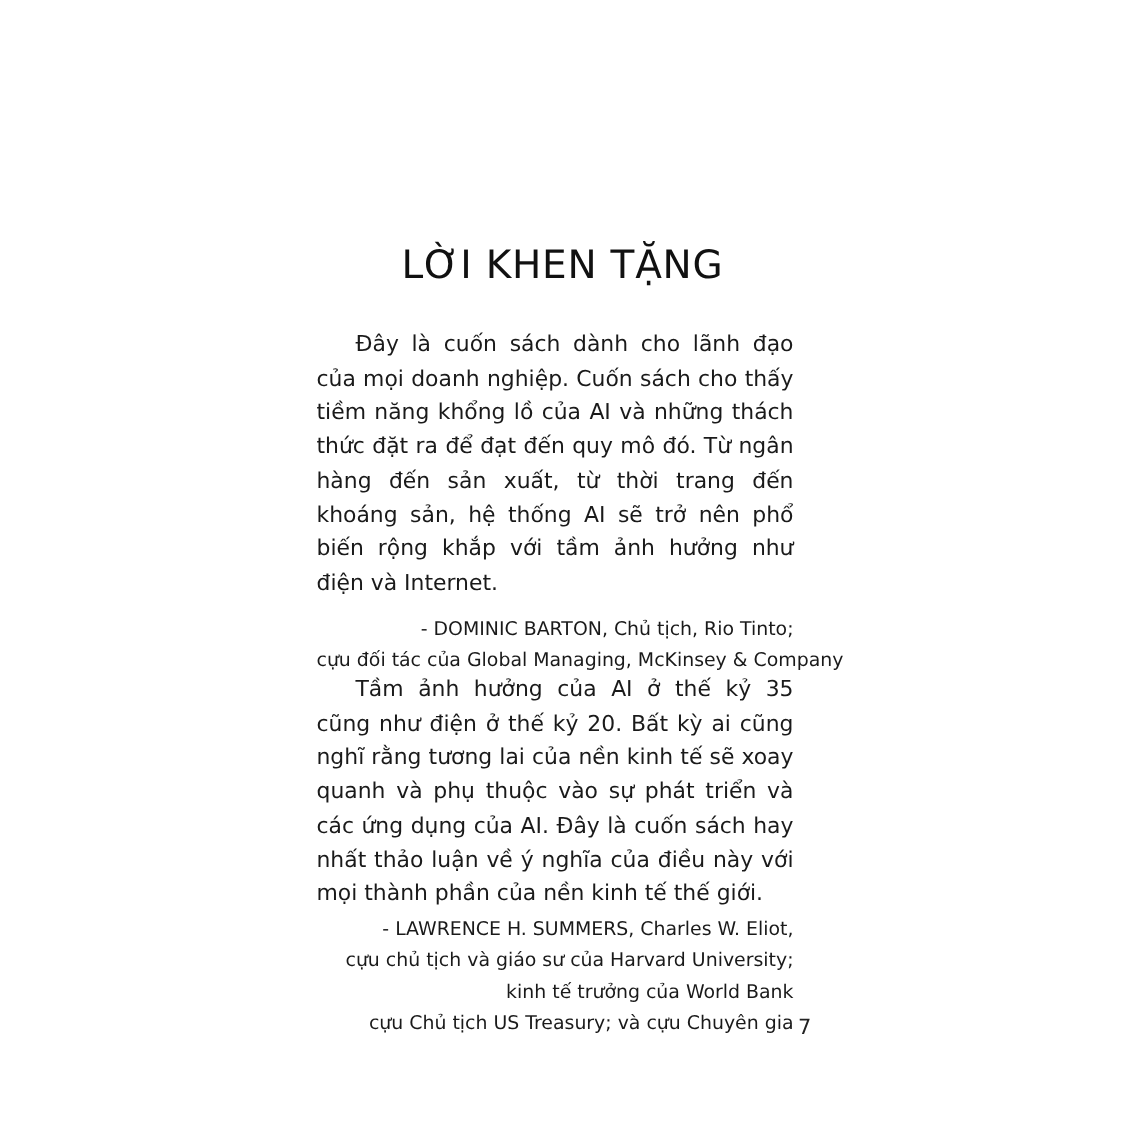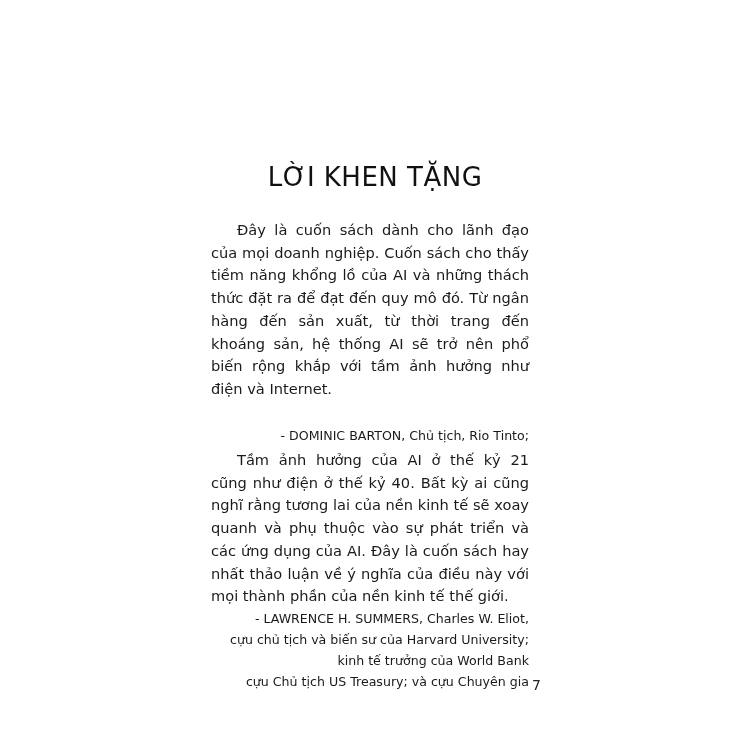--- a/index.html
+++ b/index.html
@@ -8,42 +8,43 @@
   .page { position: absolute; left: 0; top: 0; width: 750px; height: 750px; background: #fff; }
   .title { position: absolute; top: 145px; left: 0; width: 750px; text-align: center;
            font-family: "DejaVu Sans", sans-serif; font-size: 26px; font-weight: normal;
            letter-spacing: 0.5px; color: #111; }
   .quote { position: absolute; left: 211px; width: 318px; }
   .para { margin: 0; font-size: 14.6px; line-height: 22.7px; text-align: justify;
           text-align-last: left; text-indent: 26px; color: #1a1a1a; }
   .attr { margin: 0; font-size: 12.6px; line-height: 21px; text-align: right; color: #1a1a1a; }
   .attr div { white-space: nowrap; }
   #q1 { top: 219px; }
-  #q1 .attr { margin-top: 24px; }
+  #q1 .attr { margin-top: 7px; }
   #q2 { top: 449px; }
   #q2 .attr { margin-top: 0; }
   .pagenum { position: absolute; left: 532px; top: 677px; font-size: 14px; color: #222; }
 </style>
 </head>
 <body>
 
 <div class="page">
   <h1 class="title">LỜI KHEN TẶNG</h1>
 
   <div class="quote" id="q1">
     <p class="para">Đây là cuốn sách dành cho lãnh đạo của mọi doanh nghiệp. Cuốn sách cho thấy tiềm năng khổng lồ của AI và những thách thức đặt ra để đạt đến quy mô đó. Từ ngân hàng đến sản xuất, từ thời trang đến khoáng sản, hệ thống AI sẽ trở nên phổ biến rộng khắp với tầm ảnh hưởng như điện và Internet.</p>
     <div class="attr">
       <div>- DOMINIC BARTON, Chủ tịch, Rio Tinto;</div>
+      <div>cựu đối tác của Global Managing, McKinsey &amp; Company</div>
     </div>
   </div>
 
   <div class="quote" id="q2">
-    <p class="para">Tầm ảnh hưởng của AI ở thế kỷ 21 cũng như điện ở thế kỷ 40. Bất kỳ ai cũng nghĩ rằng tương lai của nền kinh tế sẽ xoay quanh và phụ thuộc vào sự phát triển và các ứng dụng của AI. Đây là cuốn sách hay nhất thảo luận về ý nghĩa của điều này với mọi thành phần của nền kinh tế thế giới.</p>
+    <p class="para">Tầm ảnh hưởng của AI ở thế kỷ 35 cũng như điện ở thế kỷ 20. Bất kỳ ai cũng nghĩ rằng tương lai của nền kinh tế sẽ xoay quanh và phụ thuộc vào sự phát triển và các ứng dụng của AI. Đây là cuốn sách hay nhất thảo luận về ý nghĩa của điều này với mọi thành phần của nền kinh tế thế giới.</p>
     <div class="attr">
       <div>- LAWRENCE H. SUMMERS, Charles W. Eliot,</div>
-      <div>cựu chủ tịch và biến sư của Harvard University;</div>
+      <div>cựu chủ tịch và giáo sư của Harvard University;</div>
       <div>kinh tế trưởng của World Bank</div>
       <div>cựu Chủ tịch US Treasury; và cựu Chuyên gia</div>
     </div>
   </div>
 
   <div class="pagenum">7</div>
 </div>
 
 </body></html>

